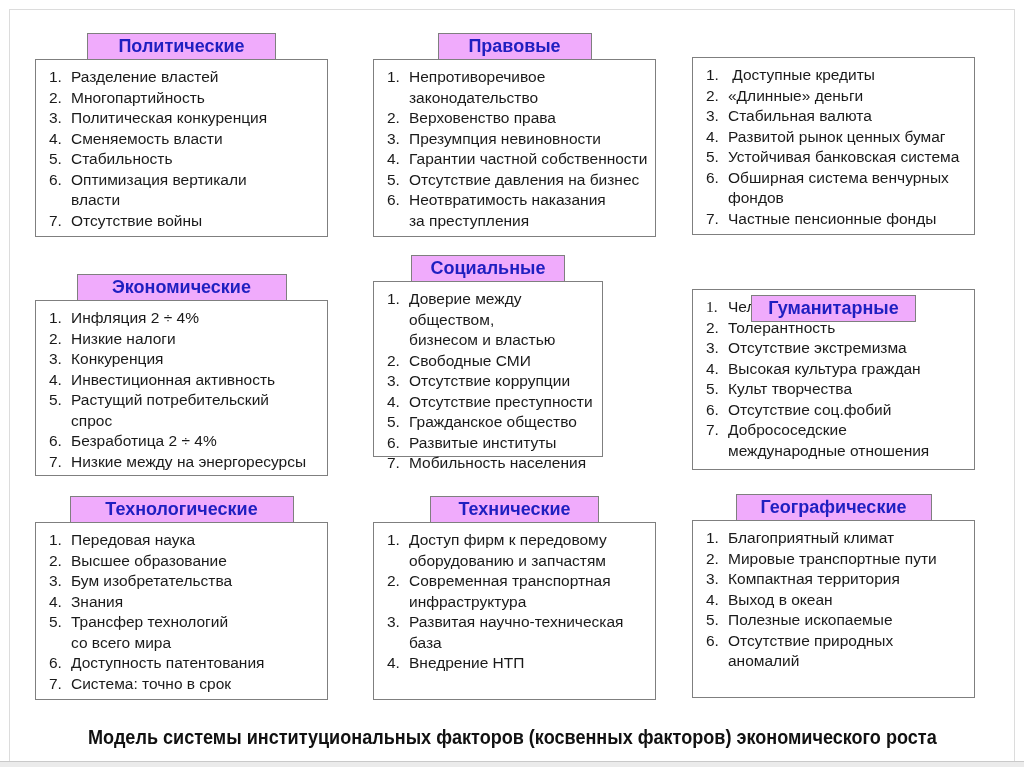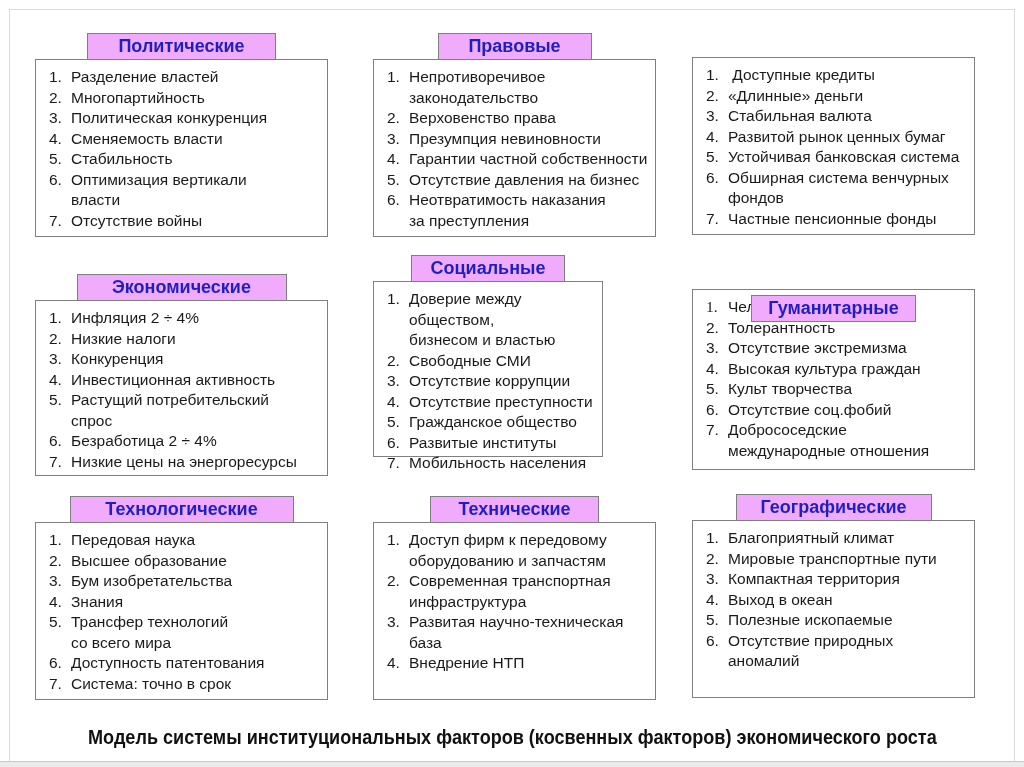--- a/index.html
+++ b/index.html
@@ -167,21 +167,21 @@
           <span class="num">5.</span>
           <span class="txt">Растущий потребительский
 спрос</span>
         </div>
         <div class="item">
           <span class="num">6.</span>
           <span class="txt">Безработица 2 ÷ 4%</span>
         </div>
         <div class="item">
           <span class="num">7.</span>
-          <span class="txt">Низкие цены на энергоресурсы</span>
+          <span class="txt">Низкие между на энергоресурсы</span>
         </div>
       </div>
     </div>
     <div class="cell" style="left: 373px; top: 255px; width: 230px; height: 202px;">
       <div class="hdr" style="width: 152px;">Социальные</div>
       <div class="body" style="height: 176px;">
         <div class="item">
           <span class="num">1.</span>
           <span class="txt">Доверие между обществом,
 бизнесом и властью</span>

